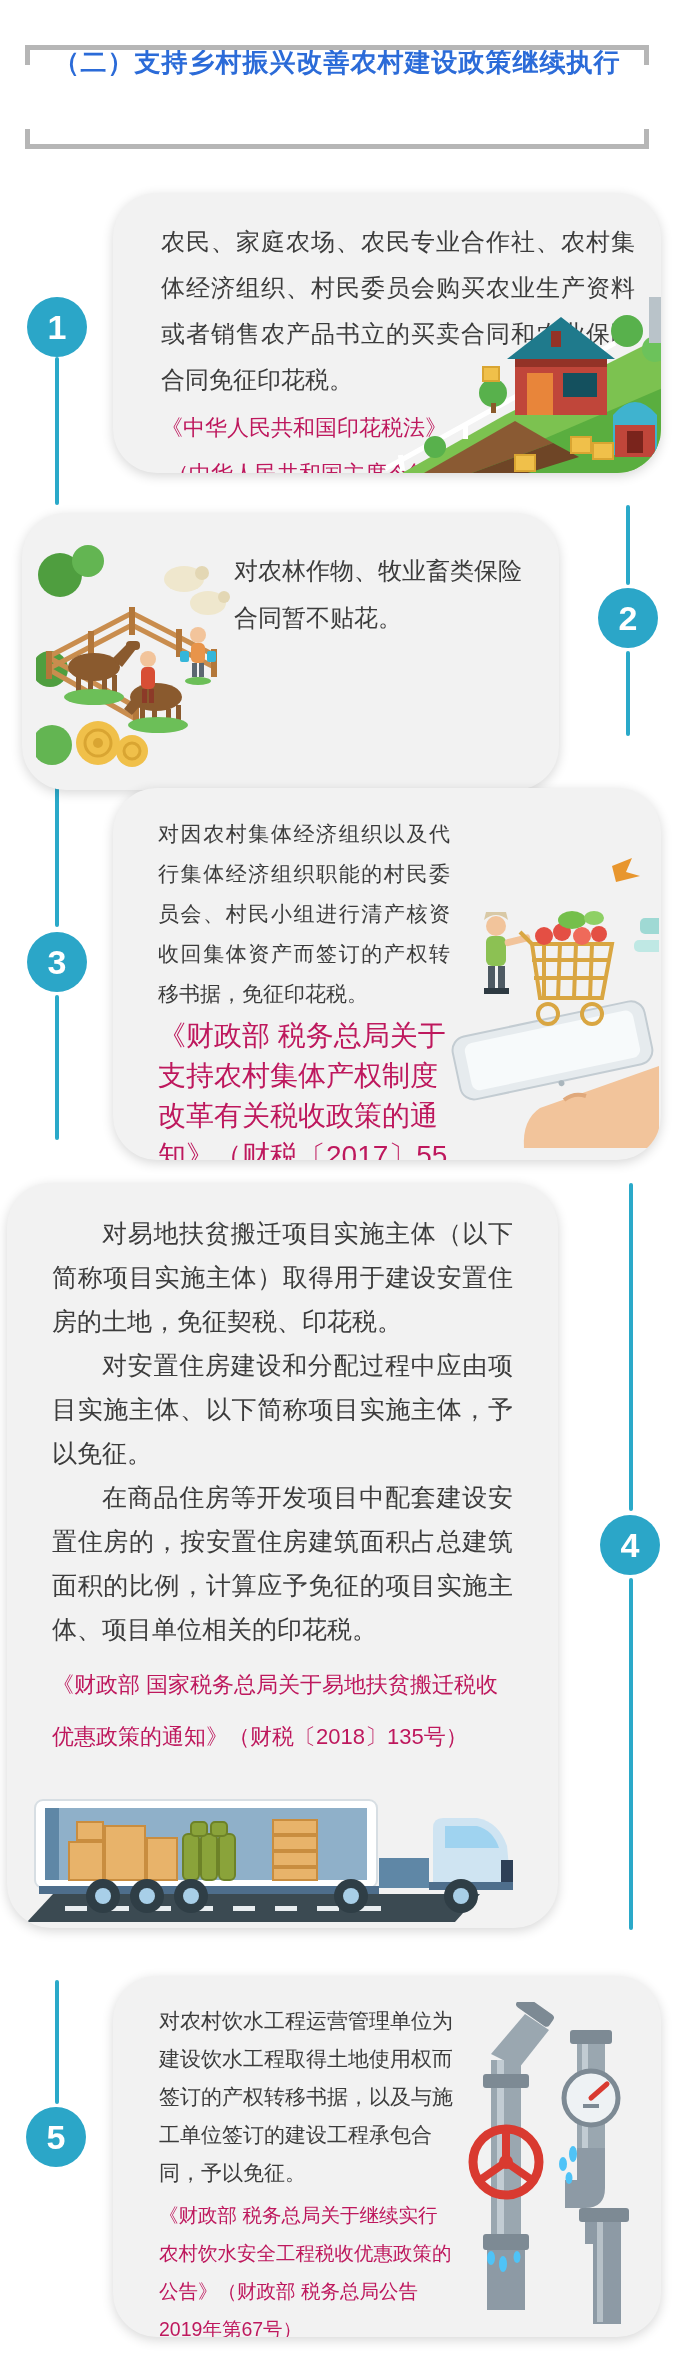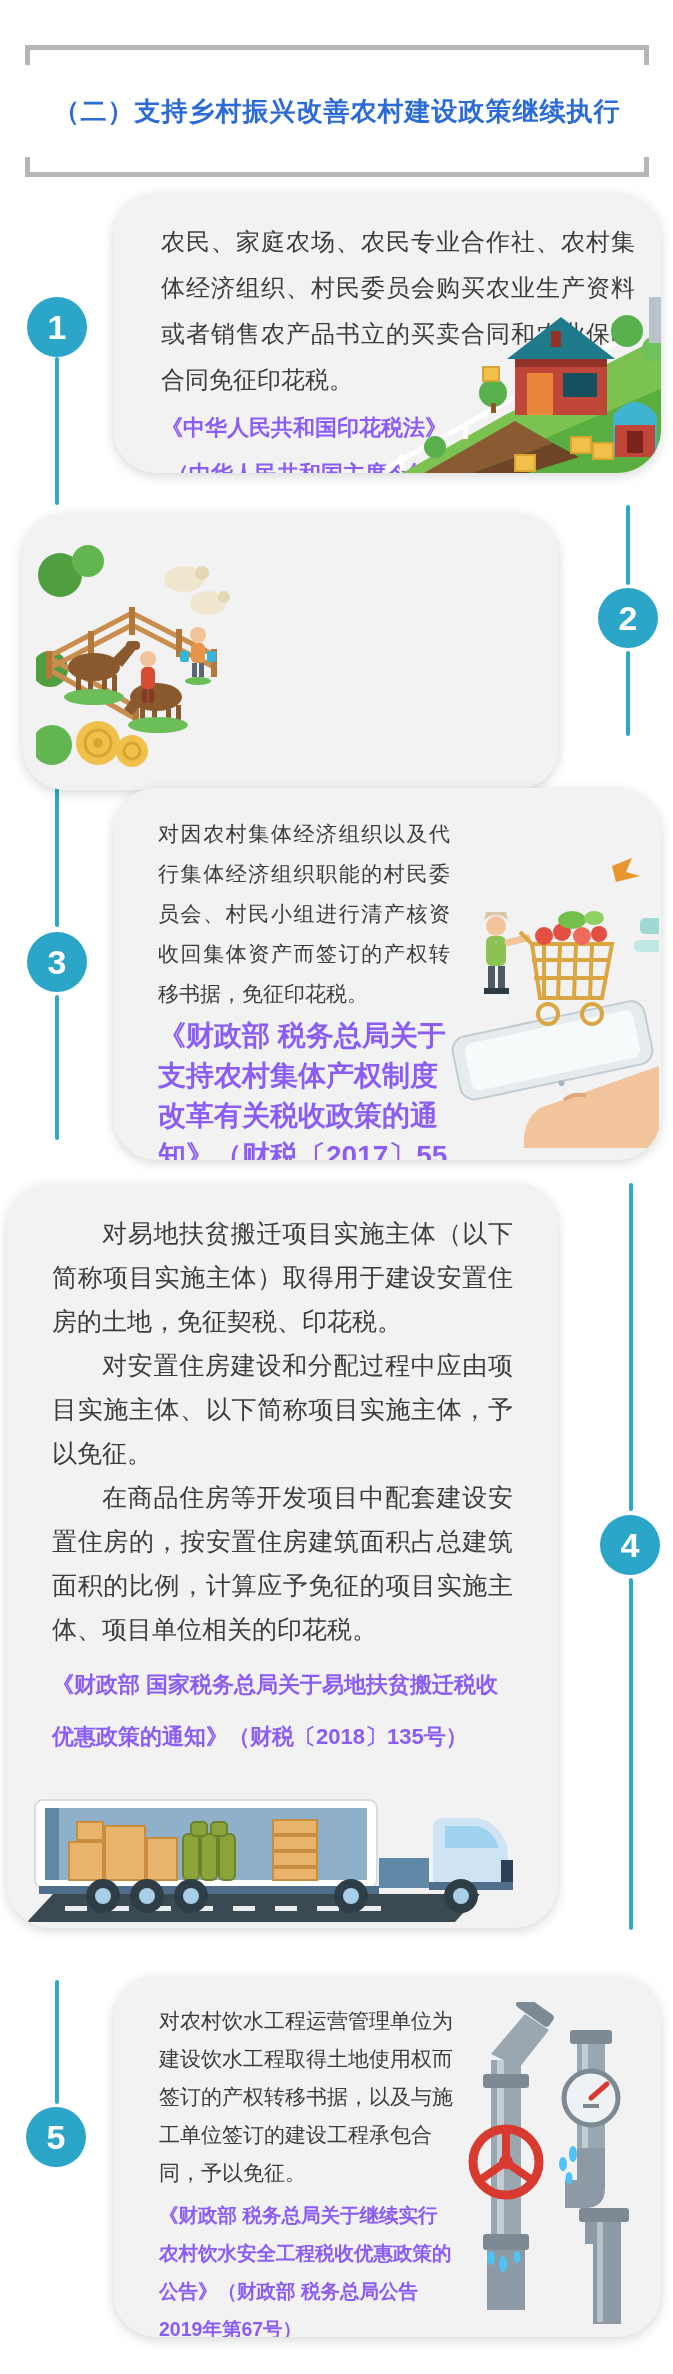--- a/index.html
+++ b/index.html
@@ -1,21 +1,21 @@
 <!DOCTYPE html>
 <html><head>
 <meta charset="utf-8">
 <style>
   html,body{margin:0;padding:0;background:#ffffff;}
   body{font-family:"Liberation Sans",sans-serif;}
   .page{position:relative;width:673px;height:2374px;margin:0 auto;background:#fff;overflow:hidden;}
 
   
-  .header{position:absolute;left:25px;top:45px;width:624px;height:132px;
-    display:flex;align-items:center;justify-content:center;}
+  .header{position:absolute;left:25px;top:45px;width:624px;height:104px;
+    display:flex;align-items:flex-start;justify-content:center;}
   .bracket-top{position:absolute;left:0;top:0;width:100%;height:20px;
     border-top:5px solid #b6b6b6;border-left:5px solid #b6b6b6;border-right:5px solid #b6b6b6;box-sizing:border-box;}
   .bracket-bottom{position:absolute;left:0;bottom:0;width:100%;height:20px;
     border-bottom:5px solid #b6b6b6;border-left:5px solid #b6b6b6;border-right:5px solid #b6b6b6;box-sizing:border-box;}
   .page-title{color:#2b6bd8;font-size:26px;font-weight:bold;letter-spacing:1px;white-space:nowrap;}
 
   
   .tl{position:absolute;width:4px;background:#2aa9c9;border-radius:2px;}
   #tl-1{left:55px;top:357px;height:148px;}
   #tl-2a{left:626px;top:505px;height:80px;}
@@ -36,21 +36,21 @@
   
   .card{position:absolute;background:#f2f2f2;border-radius:44px;
     box-shadow:0 3px 12px rgba(0,0,0,0.16);overflow:hidden;box-sizing:border-box;}
   #card-1{left:113px;top:193px;width:548px;height:280px;padding:26px 26px 0 48px;}
   #card-2{left:22px;top:513px;width:537px;height:277px;display:flex;}
   #card-3{left:113px;top:788px;width:548px;height:372px;display:flex;gap:46px;}
   #card-4{left:7px;top:1183px;width:551px;height:745px;padding:28px 45px 0 45px;}
   #card-5{left:113px;top:1976px;width:548px;height:361px;display:flex;}
 
   .body-txt{color:#3c3c3c;}
-  .cite{color:#8b5cf6;font-weight:bold;}
+  .cite{color:#be185d;font-weight:normal;}
 
   
   #card-1 .body-txt{font-size:24px;line-height:46px;text-align:justify;}
   #card-1 .cite{font-size:22px;line-height:42px;margin-top:4px;}
   #card-1 .cite.second{margin-left:6px;}
   .illus-farm{position:absolute;right:-4px;bottom:-4px;width:300px;height:180px;}
 
   
   #card-2 .illus-wrap{width:212px;flex:none;position:relative;}
   .illus-livestock{position:absolute;left:14px;top:26px;width:200px;height:232px;}
@@ -214,20 +214,21 @@
             <rect x="113" y="150" width="5" height="14" fill="#8c3a28"></rect>
         </g>
         <circle cx="62" cy="204" r="22" fill="#f0c04a"></circle>
           <circle cx="62" cy="204" r="13" fill="none" stroke="#d9a532" stroke-width="3"></circle>
           <circle cx="62" cy="204" r="5" fill="#d9a532"></circle>
         <circle cx="96" cy="212" r="16" fill="#f0c04a"></circle>
           <circle cx="96" cy="212" r="8" fill="none" stroke="#d9a532" stroke-width="3"></circle>
       </svg>
     </div>
     <div class="txt">
+      <div class="body-txt">对农林作物、牧业畜类保险合同暂不贴花。</div>
     </div>
   </div>
 
   <div class="card" id="card-3">
     <div class="txt">
       <div class="body-txt">对因农村集体经济组织以及代行集体经济组织职能的村民委员会、村民小组进行清产核资收回集体资产而签订的产权转移书据，免征印花税。</div>
       <div class="cite">《财政部 税务总局关于支持农村集体产权制度改革有关税收政策的通知》（财税〔2017〕55号）</div>
     </div>
     <div class="illus-wrap">
       <svg class="illus-cart" viewBox="0 0 215 300">

